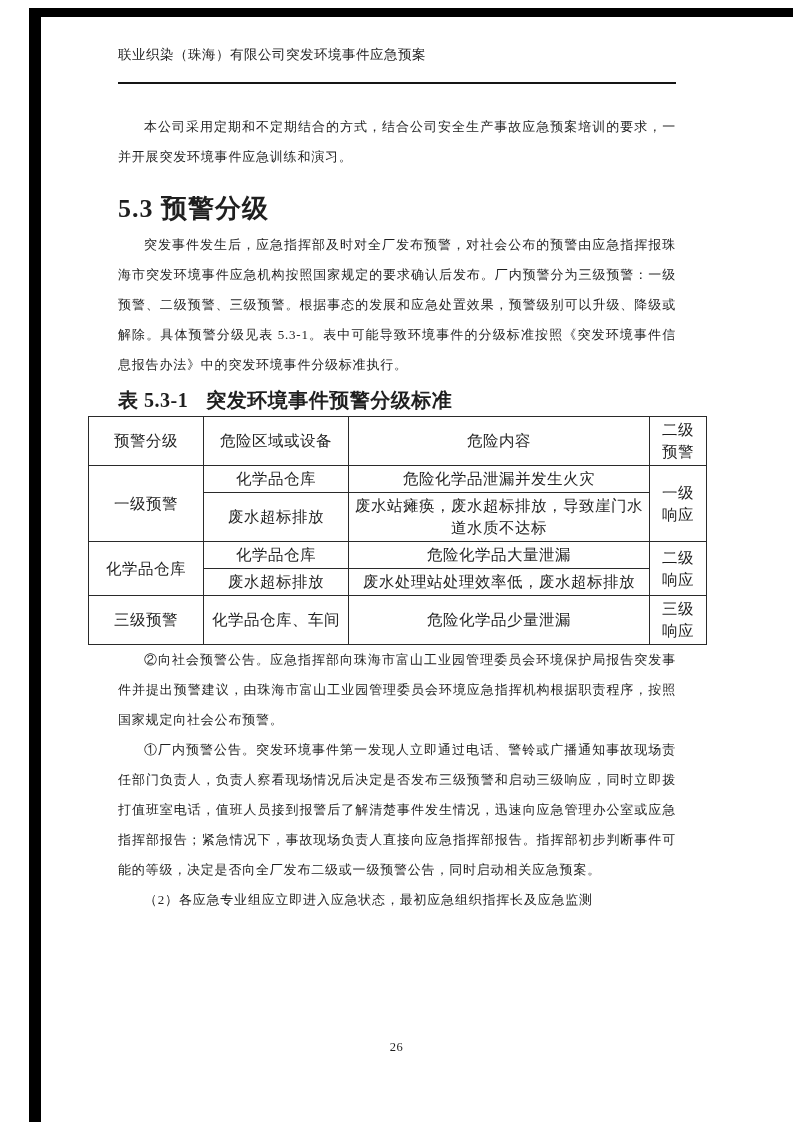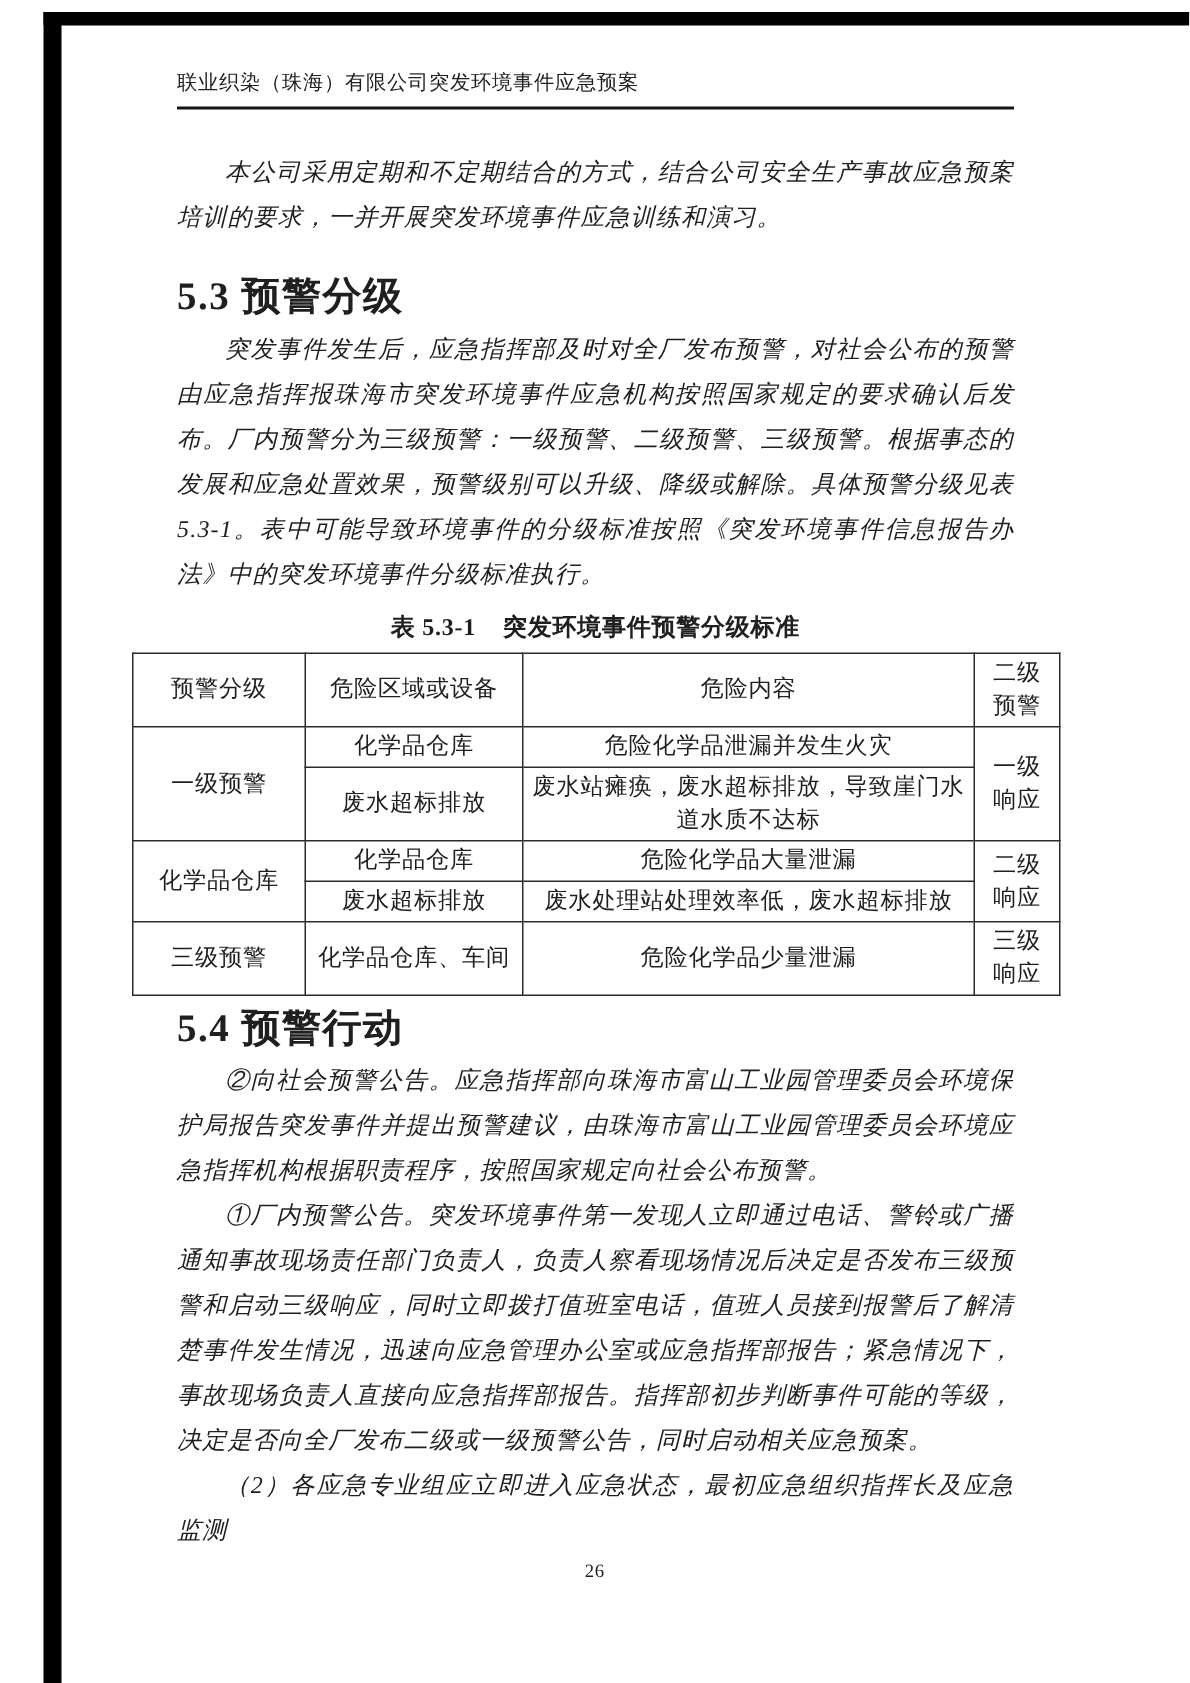--- a/index.html
+++ b/index.html
@@ -14,49 +14,48 @@
   }
   
   .scan-top  { position: absolute; left: 29px; top: 8px; width: 764px; height: 9px; background: #000; }
   .scan-left { position: absolute; left: 29px; top: 8px; width: 12px; height: 1114px; background: #000; }
 
   .content { position: absolute; left: 118px; top: 46px; width: 558px; }
 
   .doc-header {
     font-size: 13.5px;
     letter-spacing: 0.5px;
-    padding-bottom: 7px;
+    padding-bottom: 18px;
     border-bottom: 2px solid #151515;
     font-family: Liberation Mono, monospace;
   }
 
   p.para {
     margin: 0;
-    font-size: 16px;
+    font-size: 13px;
     line-height: 30px;
     letter-spacing: 0.8px;
     text-align: justify;
     text-indent: 2em;
-    font-style: italic;
   }
   p.intro { margin-top: 28px; }
   h2.sect {
     margin: 24px 0 8px 0;
     font-size: 26px;
     line-height: 26px;
     font-weight: bold;
     letter-spacing: 1px;
   }
   h2.sect54 { margin-top: 9px; margin-bottom: 7px; }
 
   .tbl-caption {
     margin: 9px 0 5px 0;
-    font-size: 16px;
+    font-size: 20px;
     font-weight: bold;
-    text-align: center;
+    text-align: left;
     letter-spacing: 0.5px;
     line-height: 22px;
   }
   .tbl-caption .cap-label { margin-right: 18px; }
 
   table.warn {
     position: relative;
     left: -30px;
     width: 618px;
     border-collapse: collapse;
@@ -148,21 +147,20 @@
         </tr>
         <tr class="r5">
           <td>三级预警</td>
           <td>化学品仓库、车间</td>
           <td>危险化学品少量泄漏</td>
           <td>三级响应</td>
         </tr>
       </tbody>
     </table>
 
-    <h2 class="sect sect54">5.4 预警行动</h2>
 
     <p class="para">②向社会预警公告。应急指挥部向珠海市富山工业园管理委员会环境保护局报告突发事件并提出预警建议，由珠海市富山工业园管理委员会环境应急指挥机构根据职责程序，按照国家规定向社会公布预警。</p>
     <p class="para">①厂内预警公告。突发环境事件第一发现人立即通过电话、警铃或广播通知事故现场责任部门负责人，负责人察看现场情况后决定是否发布三级预警和启动三级响应，同时立即拨打值班室电话，值班人员接到报警后了解清楚事件发生情况，迅速向应急管理办公室或应急指挥部报告；紧急情况下，事故现场负责人直接向应急指挥部报告。指挥部初步判断事件可能的等级，决定是否向全厂发布二级或一级预警公告，同时启动相关应急预案。</p>
     <p class="para">（2）各应急专业组应立即进入应急状态，最初应急组织指挥长及应急监测</p>
 
   </div>
 
   <div class="footer">26</div>
 
 </div>

